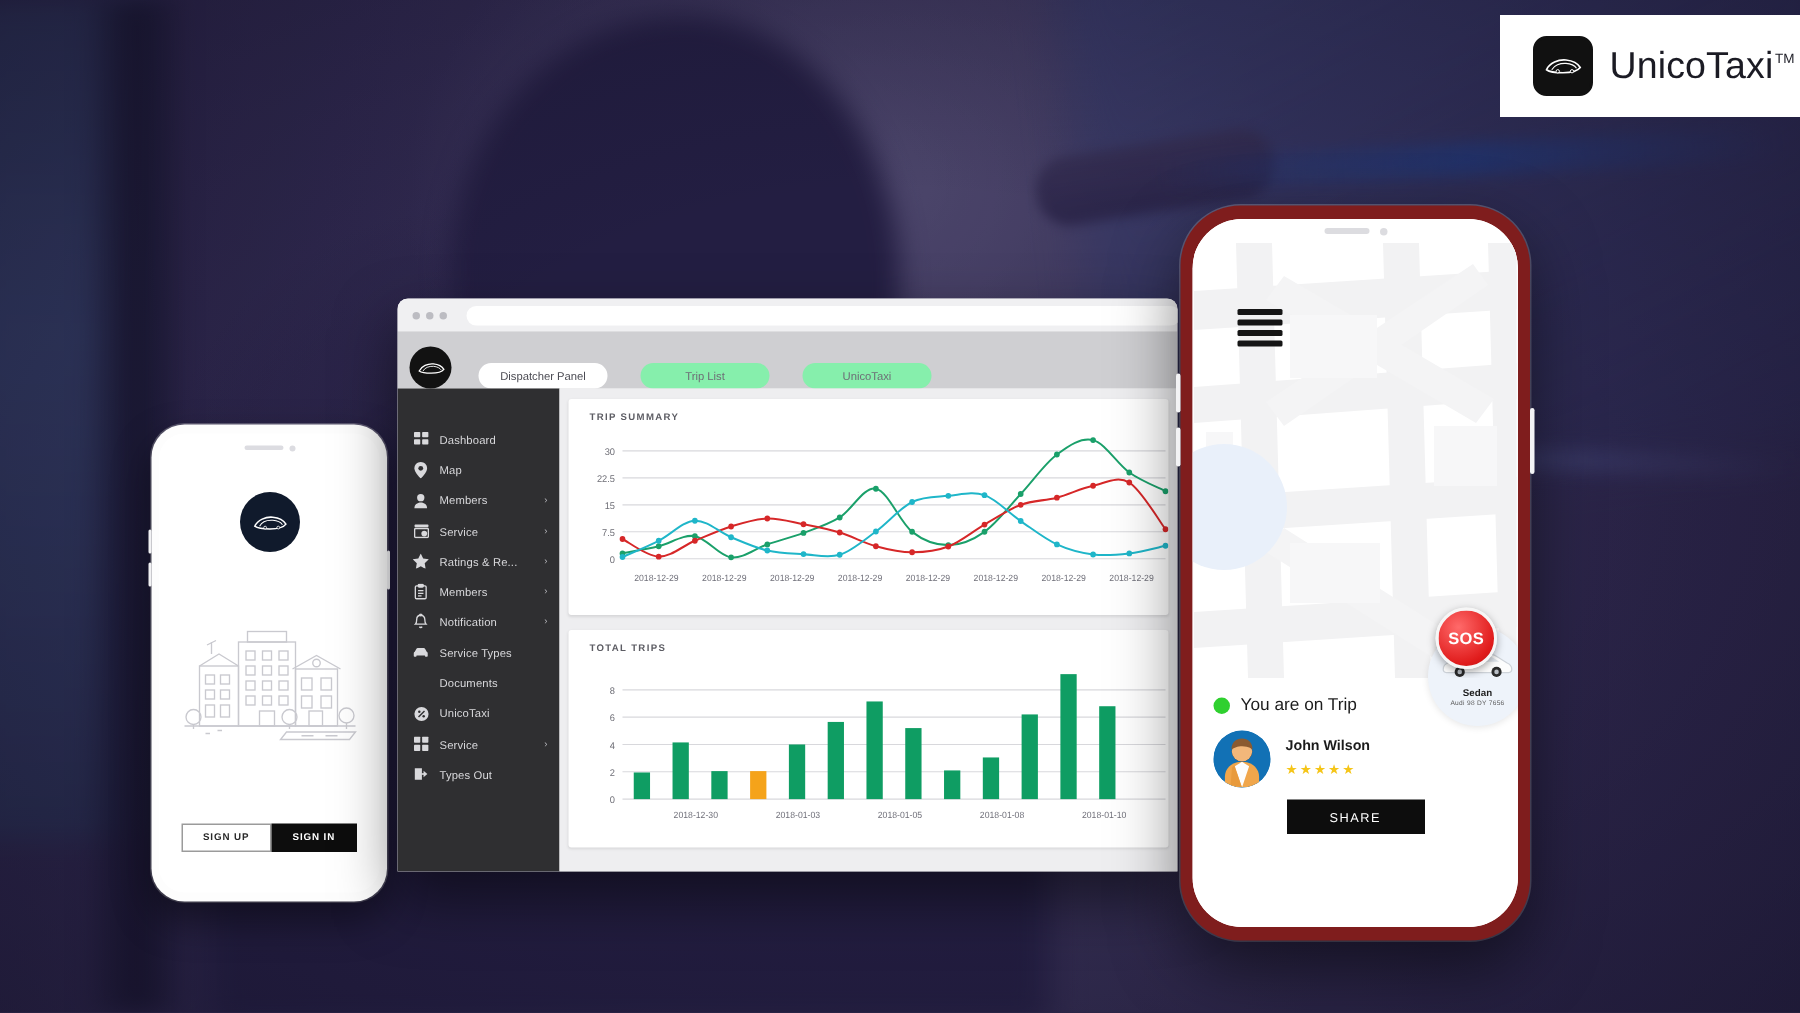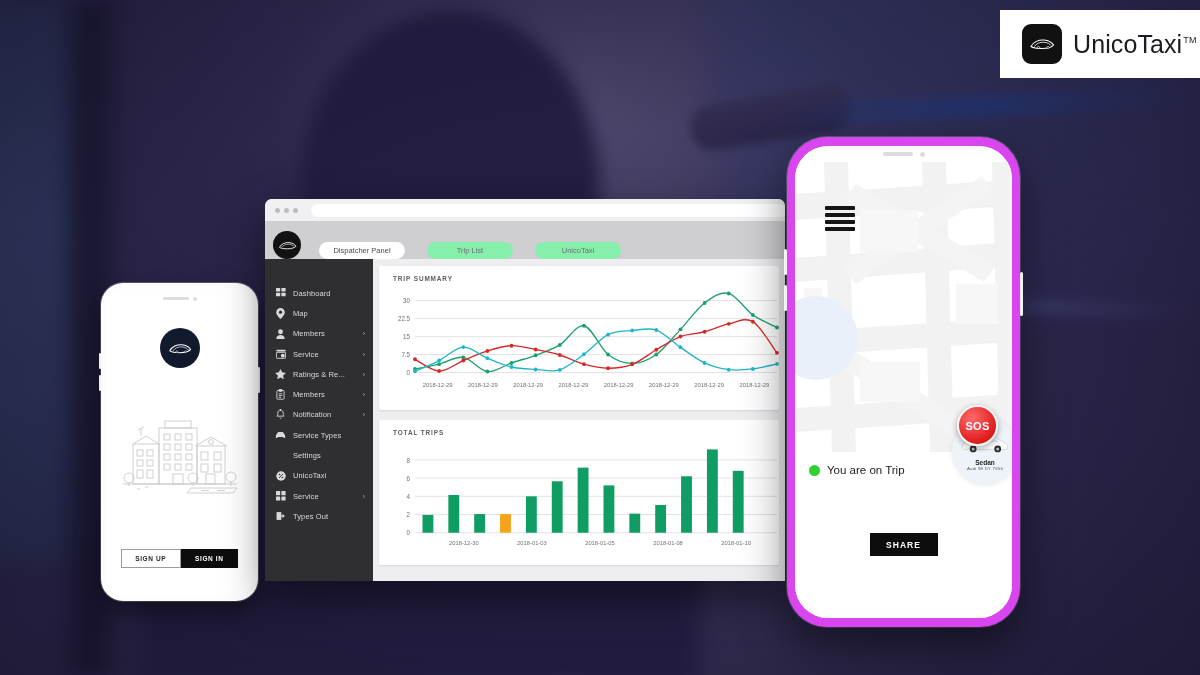--- a/index.html
+++ b/index.html
@@ -182,21 +182,21 @@
     padding:9px 0 0 14px;
   }
   #card-summary { height:144px; position:relative; }
   #card-trips { height:145px; margin-top:10px; position:relative; }
   .chartwrap { position:absolute; left:0; right:0; top:17px; bottom:0; }
   .chartwrap svg { display:block; width:100%; height:100%; }
 
   
   #phone-right {
     position:absolute; left:787px; top:137px; width:233px; height:490px;
-    background:#d946ef; border-radius:40px;
+    background:#7f1d1d; border-radius:40px;
     box-shadow: 0 18px 44px rgba(0,0,0,.5), 0 0 0 1px rgba(255,255,255,.22);
     padding:9px 8px; z-index:20;
   }
   #phone-right .screen {
     width:100%; height:100%; border-radius:33px; overflow:hidden;
     background:#fff; position:relative; display:flex; flex-direction:column;
   }
   #phone-right .notch {
     height:16px; display:flex; align-items:center; justify-content:center; gap:7px;
     background:#fff;
@@ -231,23 +231,23 @@
   #phone-right .stars { color:#f5c518; font-size:9px; letter-spacing:1.4px; margin-top:2px; }
   #phone-right .carbubble {
     position:absolute; right:-6px; top:-34px; width:66px; height:66px;
     border-radius:50%; background:#eef3fa; display:flex; flex-direction:column;
     align-items:center; justify-content:center; box-shadow:0 1px 5px rgba(0,0,0,.10);
   }
   #phone-right .carbubble .cname { font-size:6.5px; font-weight:700; color:#1d1d1d; margin-top:1px;}
   #phone-right .carbubble .cplate { font-size:4.4px; color:#5b5b5b; letter-spacing:.2px;}
   #phone-right .share {
     position:absolute; left:50%; transform:translateX(-50%); bottom:62px;
-    width:68px; height:23px; background:#0d0d0d; color:#fff;
+    width:92px; height:23px; background:#0d0d0d; color:#fff;
     display:flex; align-items:center; justify-content:center;
-    font-size:8.5px; font-weight:700; letter-spacing:1px;
+    font-size:8.5px; font-weight:400; letter-spacing:1px;
   }
   #phone-right .sidebtn { position:absolute; background:#f3f3f5; border-radius:3px; }
 </style>
 </head>
 <body>
 
 <div id="bg">
   <div class="windshield"></div>
   <div class="window"></div>
   <div class="pillar"></div>
@@ -457,21 +457,21 @@
       <div class="item">
         <span class="ic">
           <svg width="11" height="8" viewBox="0 0 13 9" fill="#d9d9dc">
               <path d="M1 5.2c0-.6.4-1 .8-1.2L3 1.8c.2-.5.7-.8 1.2-.8h4.6c.5 0 1 .3 1.2.8l1.2 2.2c.4.2.8.6.8 1.2v2.1c0 .4-.3.6-.6.6h-1c-.4 0-.6-.2-.6-.6v-.4H3.2v.4c0 .4-.3.6-.6.6h-1C1.3 7.9 1 7.7 1 7.3z"></path>
             </svg>
         </span>
         <span class="lbl">Service Types</span>
       </div>
 
       <div class="item noicon">
-        <span class="lbl">Settings</span>
+        <span class="lbl">Documents</span>
       </div>
 
       <div class="item">
         <span class="ic">
           <svg width="10" height="10" viewBox="0 0 11 11" fill="#d9d9dc">
               <circle cx="5.5" cy="5.5" r="5.2"></circle>
               <path d="M3.3 7.7L7.7 3.3" stroke="#2f2f31" stroke-width="1"></path>
               <circle cx="3.9" cy="3.9" r="0.9" fill="#2f2f31"></circle>
               <circle cx="7.1" cy="7.1" r="0.9" fill="#2f2f31"></circle>
             </svg>
@@ -677,20 +677,37 @@
 
       <div class="sos">SOS</div>
     </div>
 
     <div class="panel">
       <div class="ridestatus">
         <span class="dot"></span>
         <span class="txt">You are on Trip</span>
       </div>
 
+      <div class="driverrow">
+        <span class="avatar">
+          <svg width="38" height="38" viewBox="0 0 40 40">
+            <circle cx="20" cy="20" r="20" fill="#1271b5"></circle>
+            <path d="M20 22c-7 0-12 4.4-12 10.5V40h24v-7.5C32 26.4 27 22 20 22z" fill="#f0a64b"></path>
+            <path d="M20 22l-5 3 5 15 5-15z" fill="#fdfdfd"></path>
+            <path d="M14.5 24.5L20 40 12 38l1-12z" fill="#e89a3c"></path>
+            <circle cx="20" cy="14.5" r="7.2" fill="#f3b濃"></circle>
+            <circle cx="20" cy="14.5" r="7.2" fill="#f2b77a"></circle>
+            <path d="M12.6 13.2c0-5 3.4-7.6 7.4-7.6s7.4 2.6 7.4 7.6c0 0-2.6-2.2-7.2-2.2-3.6 0-5.4 1-7.6 2.2z" fill="#8a5a30"></path>
+          </svg>
+        </span>
+        <span>
+          <span class="dname" style="display:block;">John Wilson</span>
+          <span class="stars">★★★★★</span>
+        </span>
+      </div>
 
       <div class="carbubble">
         <span>
           <svg width="52" height="22" viewBox="0 0 60 26">
             <path d="M3 18c0-3 2-4.5 4-5.2l6-5.5C14.5 5.7 17 5 20 5h15c4 0 8 1.4 11.5 3.6l6.5 4.2c2 .8 4 2.2 4 5.2 0 1.6-1 2.5-2.5 2.5H5.5C4 20.5 3 19.6 3 18z" fill="#fdfdfd" stroke="#cfd4da" stroke-width="1"></path>
             <path d="M15 12.3l5-4.3c1.2-1 3-1.5 5-1.5h9c3 0 6 1 8.6 2.6l4.6 3z" fill="#dfe5ec"></path>
             <circle cx="16" cy="20" r="4" fill="#2b2b2b"></circle>
               <circle cx="16" cy="20" r="1.8" fill="#b9bec5"></circle>
             <circle cx="45" cy="20" r="4" fill="#2b2b2b"></circle>
               <circle cx="45" cy="20" r="1.8" fill="#b9bec5"></circle>

